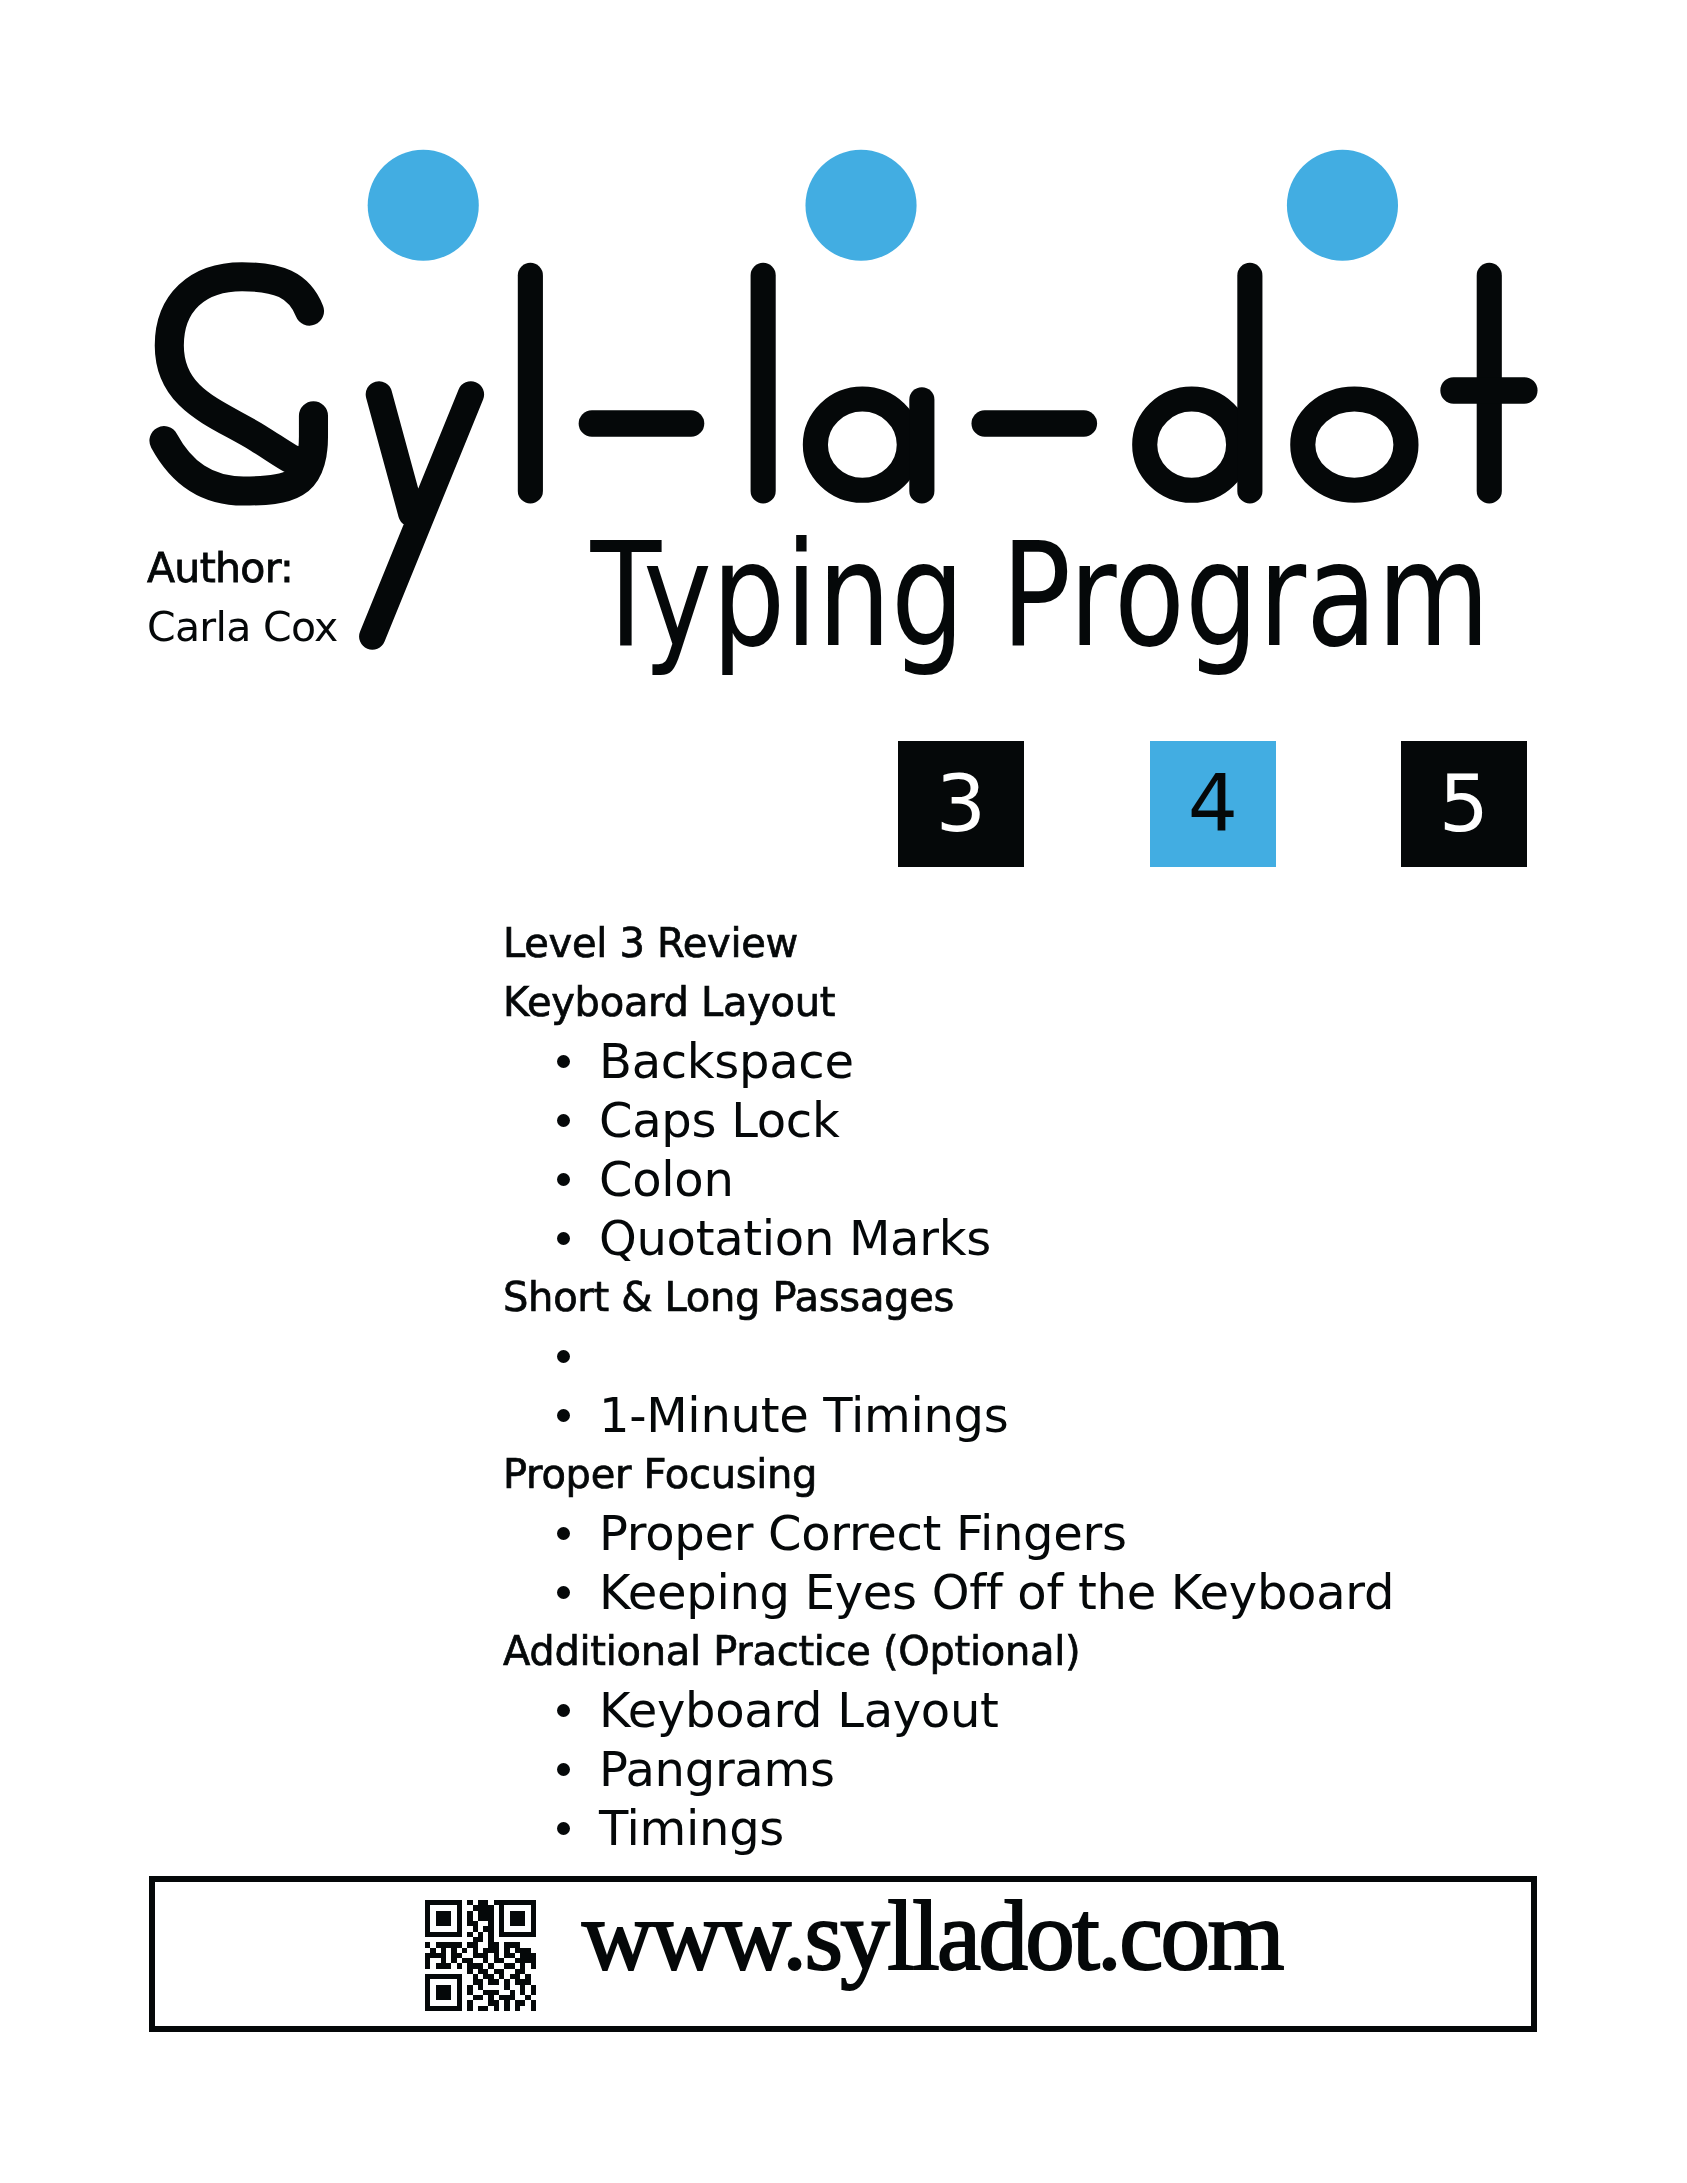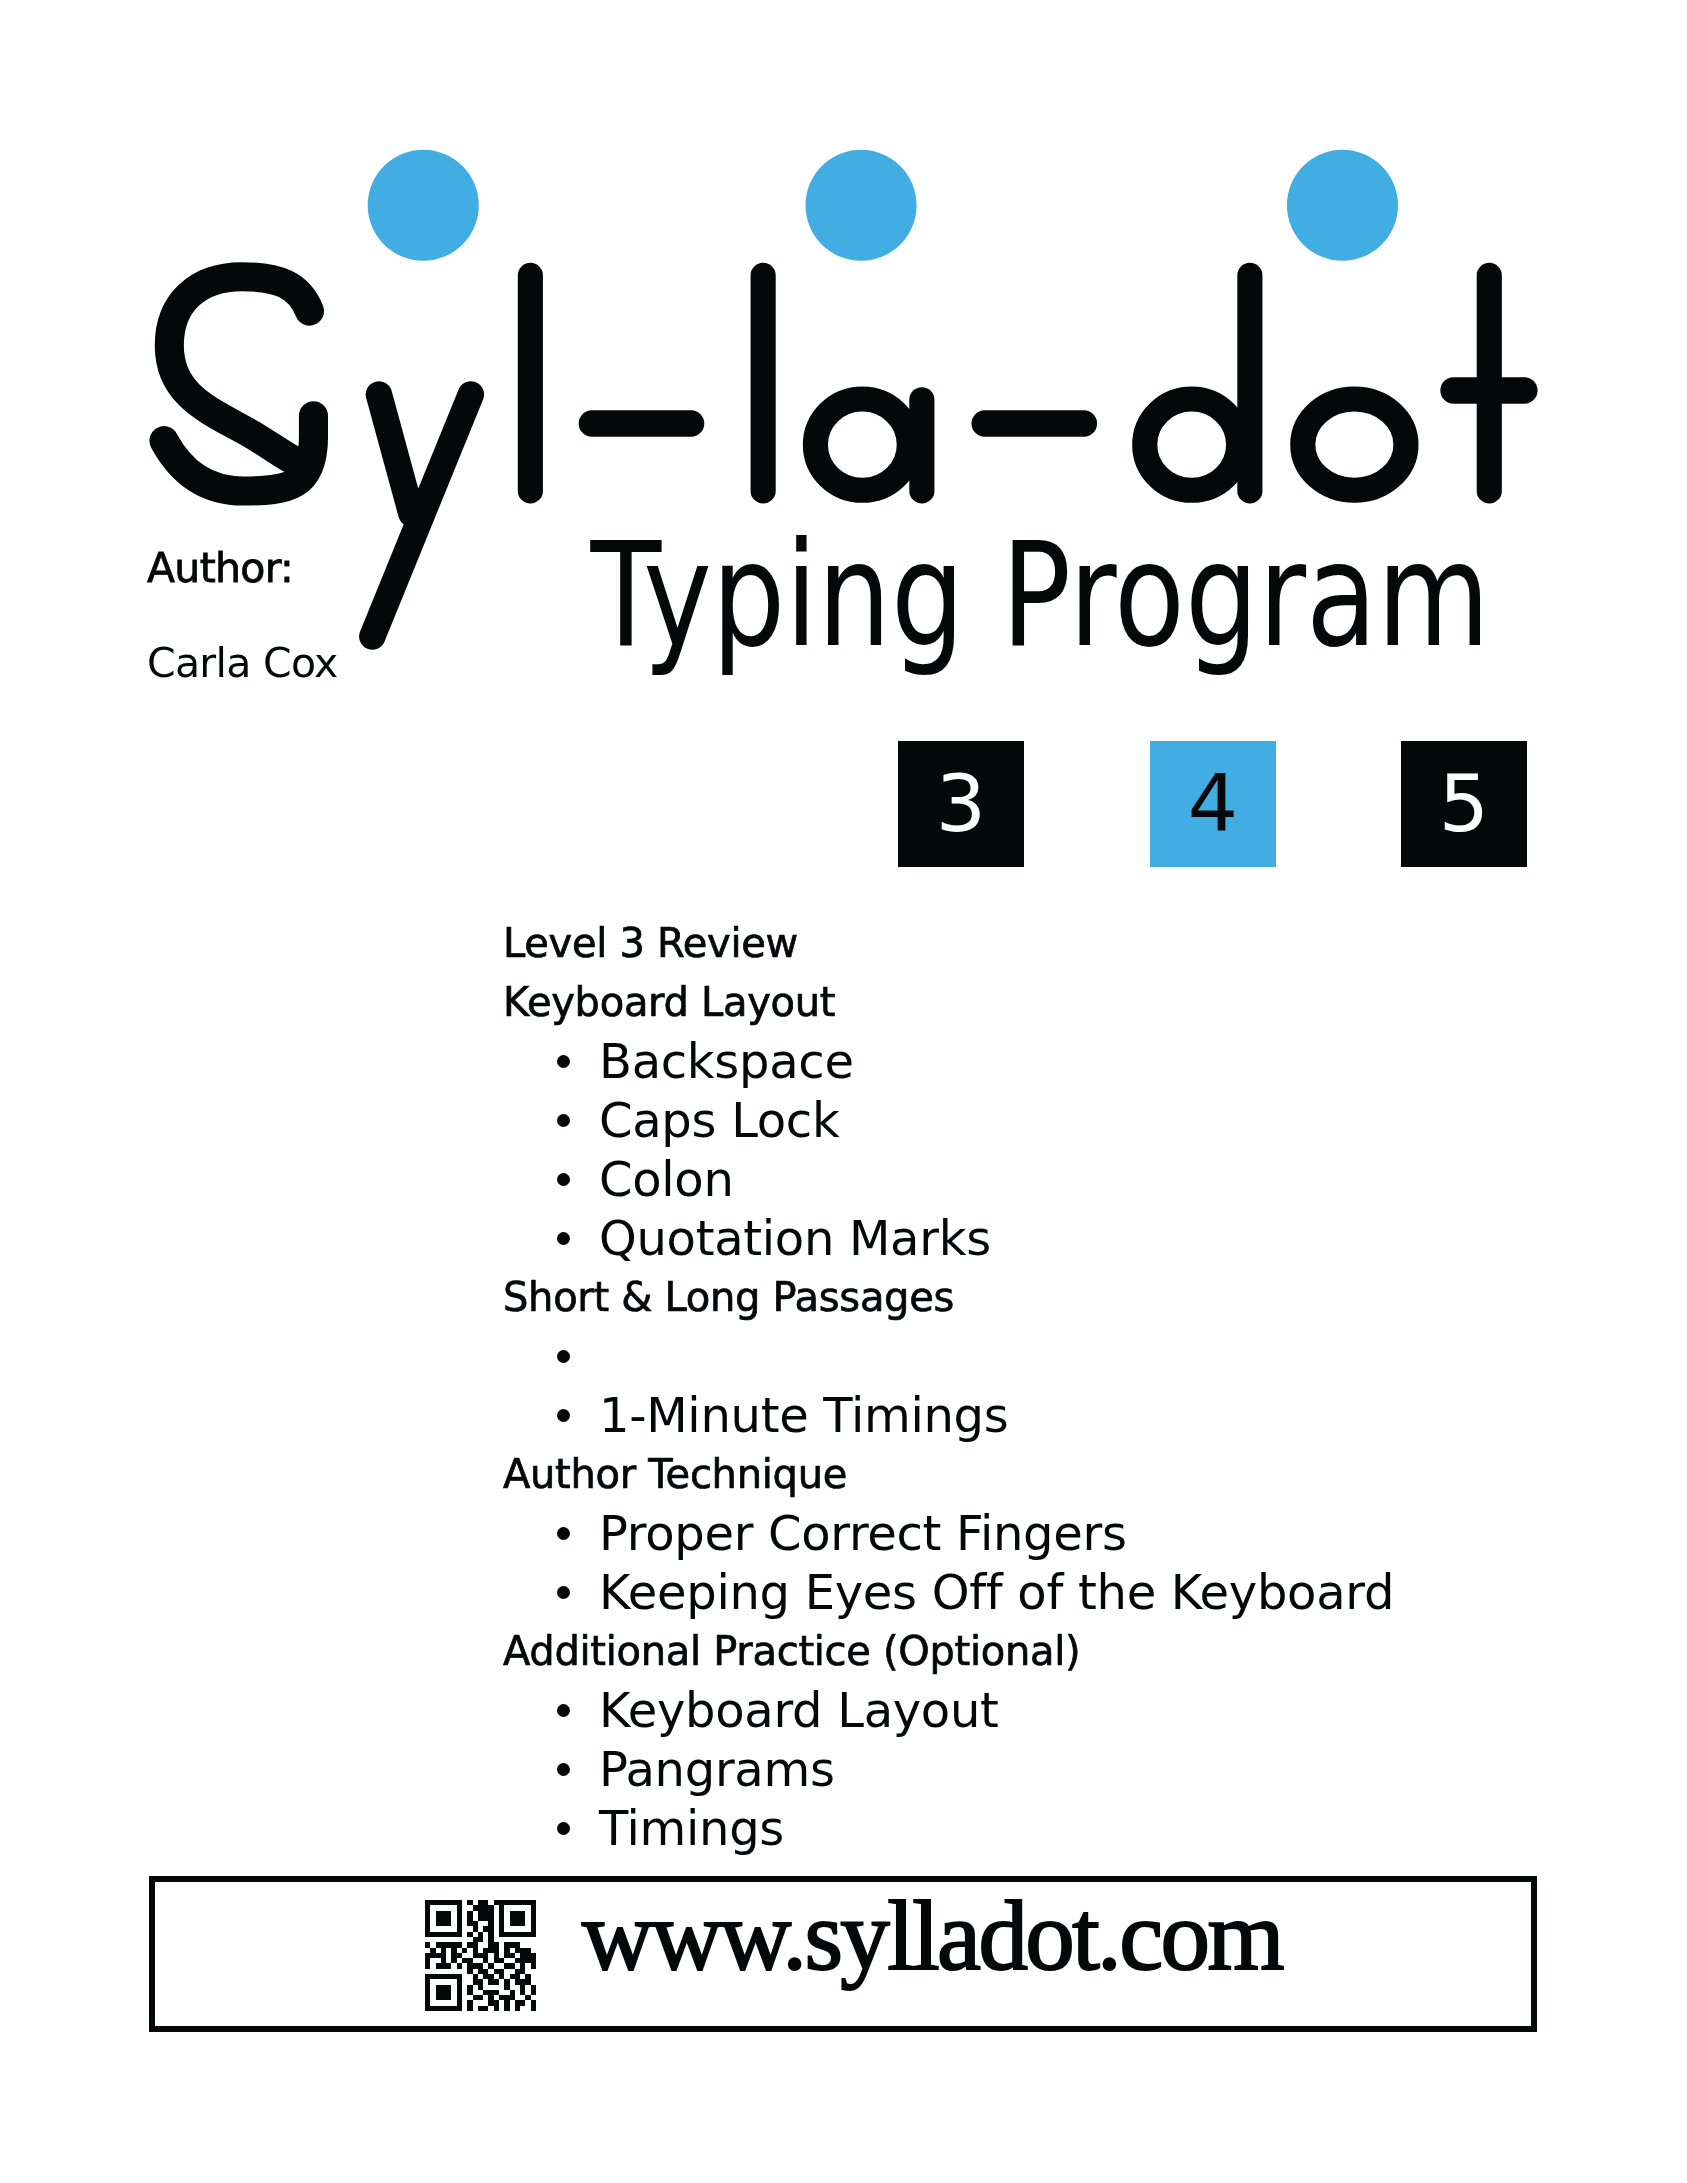--- a/index.html
+++ b/index.html
@@ -2,21 +2,21 @@
 <html style="font-size:10.6px"><head>
 <meta charset="utf-8">
 <style>
   html, body { margin: 0; padding: 0; background: #ffffff; }
   body { width: 1687px; height: 2183px; position: relative; overflow: hidden;
          font-family: "DejaVu Sans", sans-serif; color: #050809; }
   .abs { position: absolute; }
   #title-svg { position: absolute; left: 0; top: 0; width: 1687px; height: 728px; }
   .author-label { left: 147px; top: 544px; font-size: 41px; font-weight: normal;
                   letter-spacing: -0.7px; white-space: nowrap; -webkit-text-stroke: 0.8px #050809; }
-  .author-name { left: 147px; top: 639px; font-size: 41px; font-weight: normal;
+  .author-name { left: 147px; top: 603px; font-size: 41px; font-weight: normal;
                  letter-spacing: -0.7px; white-space: nowrap; }
   .level-box { position: absolute; top: 741px; width: 126px; height: 126px;
                display: flex; align-items: center; justify-content: center;
                font-size: 79px; line-height: 1; }
   .level-box span { font-family: "DejaVu Sans", sans-serif; font-weight: normal; }
   .toc { position: absolute; left: 491px; top: 902px; margin: 12px; padding: 0; list-style: none; }
   .toc .row { height: 59px; line-height: 59px; white-space: nowrap; position: relative; }
   .toc .heading { font-size: 40px; letter-spacing: -0.3px; -webkit-text-stroke: 0.7px #050809; }
   .toc .item { font-size: 48px; padding-left: 96px; letter-spacing: -0.3px; font-weight: normal; }
   .toc .bullet { position: absolute; left: 54px; top: 22.5px; width: 13.2px; height: 13.2px;
@@ -92,21 +92,21 @@
 <ul class="toc">
   <li class="row heading">Level 3 Review</li>
   <li class="row heading">Keyboard Layout</li>
   <li class="row item"><span class="bullet"></span><span>Backspace</span></li>
   <li class="row item"><span class="bullet"></span><span>Caps Lock</span></li>
   <li class="row item"><span class="bullet"></span><span>Colon</span></li>
   <li class="row item"><span class="bullet"></span><span>Quotation Marks</span></li>
   <li class="row heading">Short &amp; Long Passages</li>
   <li class="row item"><span class="bullet"></span></li>
   <li class="row item"><span class="bullet"></span><span>1-Minute Timings</span></li>
-  <li class="row heading">Author Technique</li>
+  <li class="row heading">Proper Focusing</li>
   <li class="row item"><span class="bullet"></span><span>Proper Correct Fingers</span></li>
   <li class="row item"><span class="bullet"></span><span>Keeping Eyes Off of the Keyboard</span></li>
   <li class="row heading">Additional Practice (Optional)</li>
   <li class="row item"><span class="bullet"></span><span>Keyboard Layout</span></li>
   <li class="row item"><span class="bullet"></span><span>Pangrams</span></li>
   <li class="row item"><span class="bullet"></span><span>Timings</span></li>
 </ul>
 
 <div class="footer-box"></div>
 

